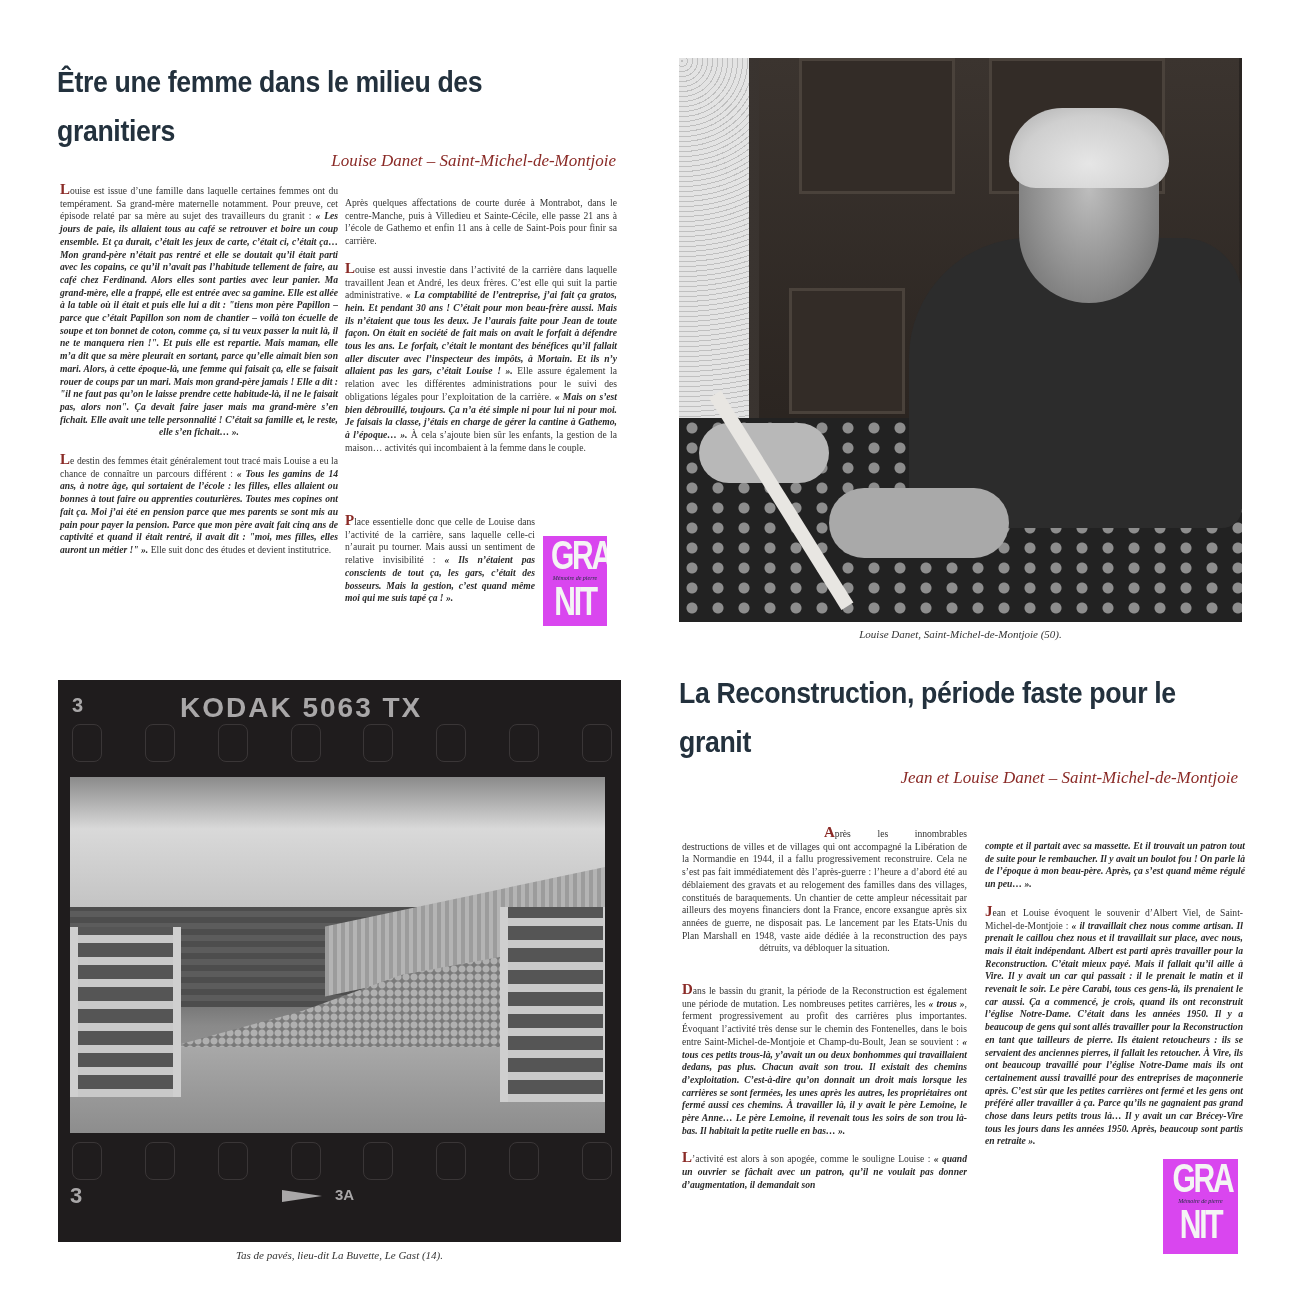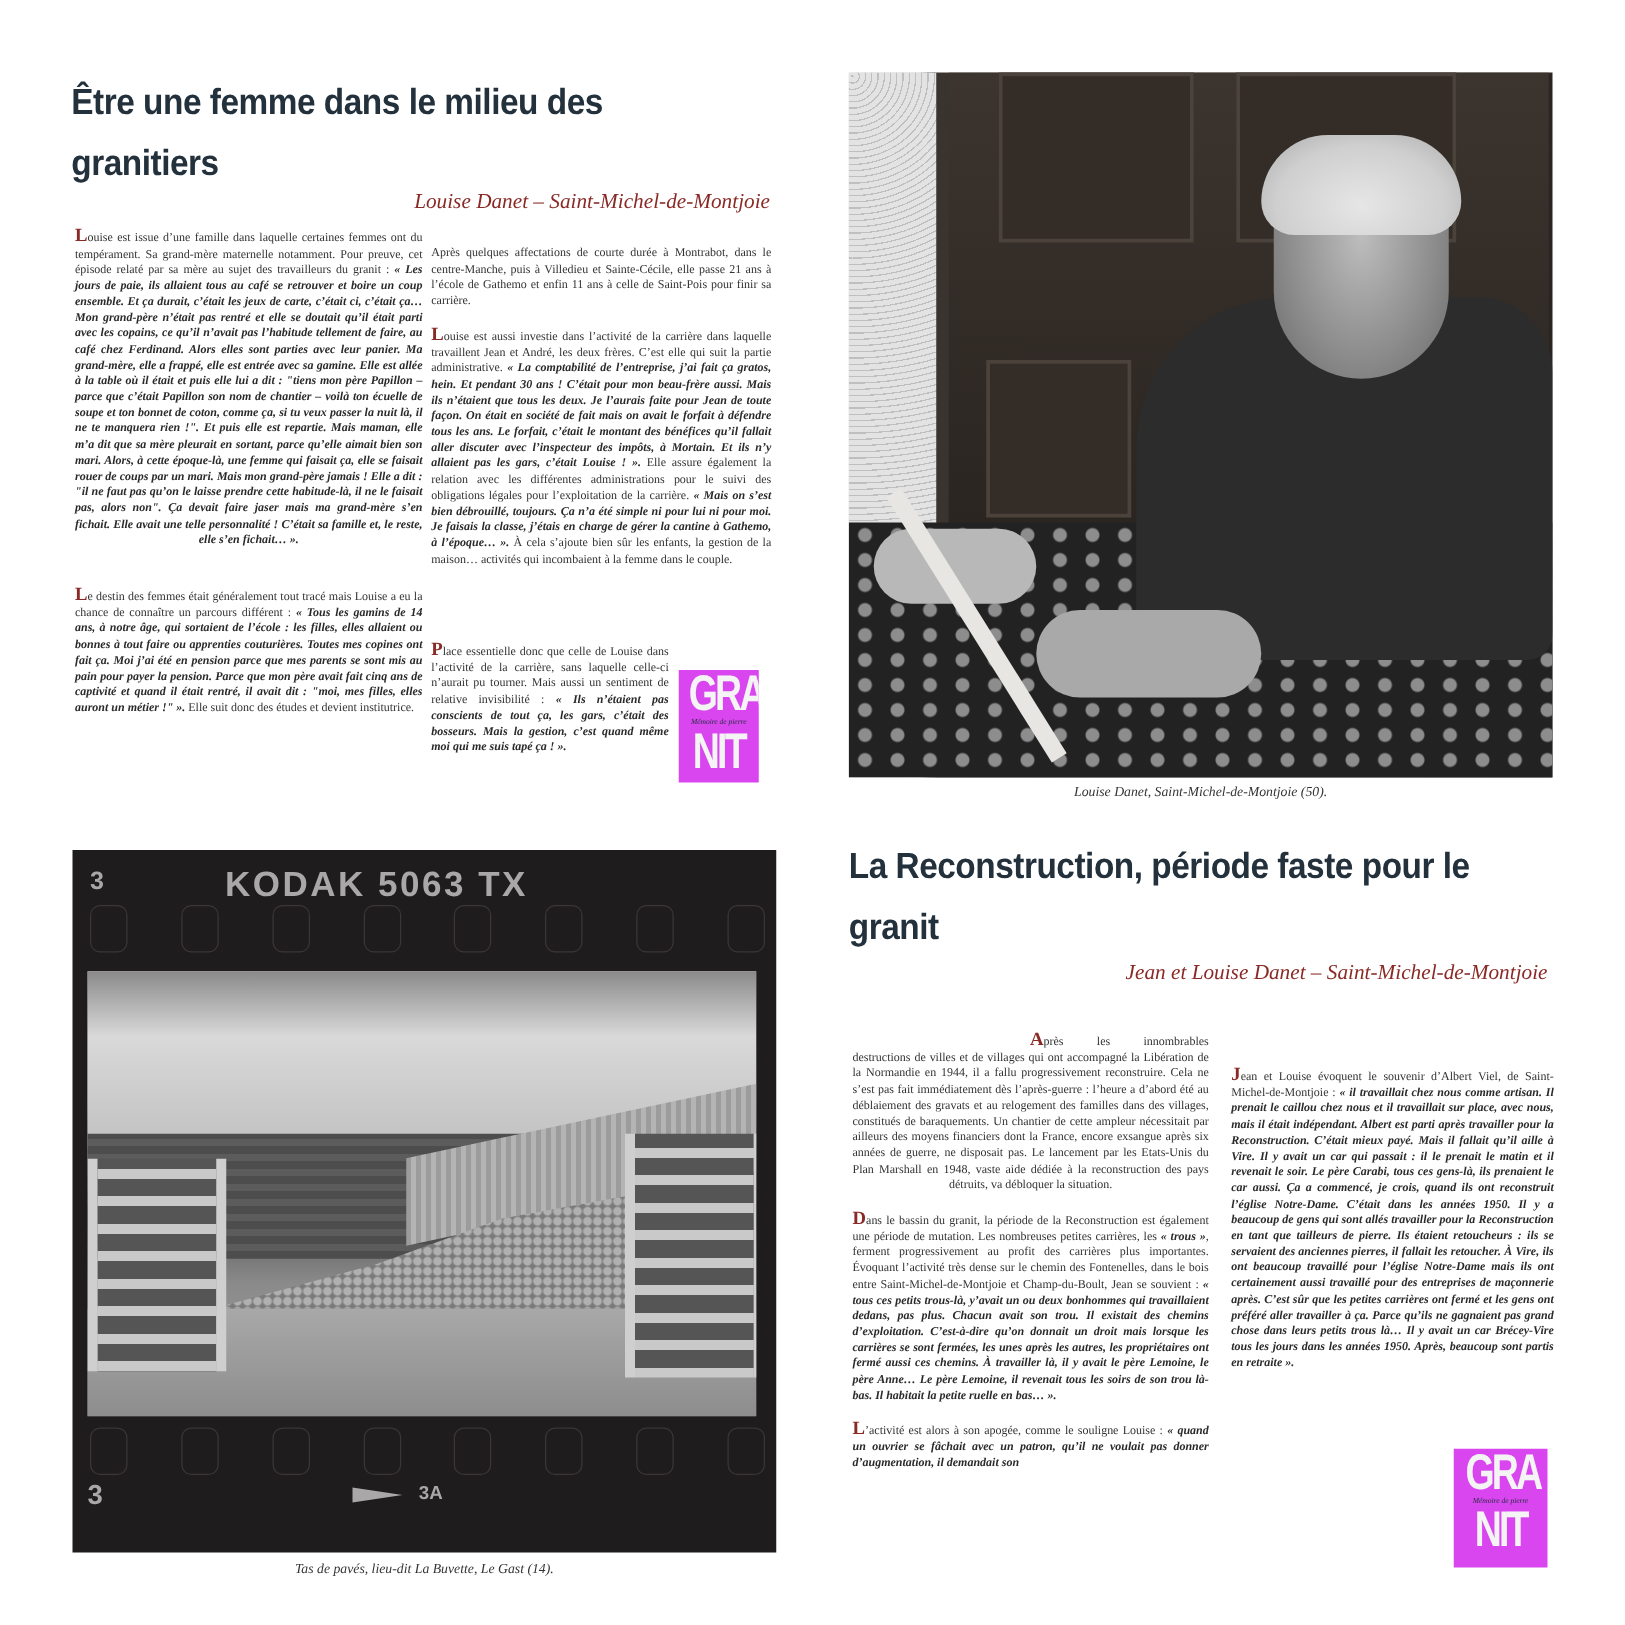--- a/index.html
+++ b/index.html
@@ -47,21 +47,21 @@
 <div class="abs title" style="left:57px; top:58px; width:620px;">
   <div>Être une femme dans le milieu des</div>
   <div>granitiers</div>
 </div>
 <div class="abs byline" style="left:250px; top:151px; width:366px;">Louise Danet – Saint-Michel-de-Montjoie</div>
 
 <div class="abs col" style="left:60px; top:183px; width:278px;">
   <p class="center" style="text-align:justify; text-align-last:center;">
     <span class="drop">L</span><span>ouise est issue d’une famille dans laquelle certaines femmes ont du tempérament. Sa grand-mère maternelle notamment. Pour preuve, cet épisode relaté par sa mère au sujet des travailleurs du granit : </span><span class="q">« Les jours de paie, ils allaient tous au café se retrouver et boire un coup ensemble. Et ça durait, c’était les jeux de carte, c’était ci, c’était ça… Mon grand-père n’était pas rentré et elle se doutait qu’il était parti avec les copains, ce qu’il n’avait pas l’habitude tellement de faire, au café chez Ferdinand. Alors elles sont parties avec leur panier. Ma grand-mère, elle a frappé, elle est entrée avec sa gamine. Elle est allée à la table où il était et puis elle lui a dit : "tiens mon père Papillon – parce que c’était Papillon son nom de chantier – voilà ton écuelle de soupe et ton bonnet de coton, comme ça, si tu veux passer la nuit là, il ne te manquera rien !". Et puis elle est repartie. Mais maman, elle m’a dit que sa mère pleurait en sortant, parce qu’elle aimait bien son mari. Alors, à cette époque-là, une femme qui faisait ça, elle se faisait rouer de coups par un mari. Mais mon grand-père jamais ! Elle a dit : "il ne faut pas qu’on le laisse prendre cette habitude-là, il ne le faisait pas, alors non". Ça devait faire jaser mais ma grand-mère s’en fichait. Elle avait une telle personnalité ! C’était sa famille et, le reste, elle s’en fichait… ».</span>
   </p>
-  <p style="margin-top:31px;">
+  <p style="margin-top:14px;">
     <span class="drop">L</span><span>e destin des femmes était généralement tout tracé mais Louise a eu la chance de connaître un parcours différent : </span><span class="q">« Tous les gamins de 14 ans, à notre âge, qui sortaient de l’école : les filles, elles allaient ou bonnes à tout faire ou apprenties couturières. Toutes mes copines ont fait ça. Moi j’ai été en pension parce que mes parents se sont mis au pain pour payer la pension. Parce que mon père avait fait cinq ans de captivité et quand il était rentré, il avait dit : "moi, mes filles, elles auront un métier !" ».</span><span> Elle suit donc des études et devient institutrice.</span>
   </p>
 </div>
 
 <div class="abs col" style="left:345px; top:197px; width:272px;">
   <p style="text-align-last:left;">Après quelques affectations de courte durée à Montrabot, dans le centre-Manche, puis à Villedieu et Sainte-Cécile, elle passe 21 ans à l’école de Gathemo et enfin 11 ans à celle de Saint-Pois pour finir sa carrière.</p>
   <p style="margin-top:14px;">
     <span class="drop">L</span><span>ouise est aussi investie dans l’activité de la carrière dans laquelle travaillent Jean et André, les deux frères. C’est elle qui suit la partie administrative. </span><span class="q">« La comptabilité de l’entreprise, j’ai fait ça gratos, hein. Et pendant 30 ans ! C’était pour mon beau-frère aussi. Mais ils n’étaient que tous les deux. Je l’aurais faite pour Jean de toute façon. On était en société de fait mais on avait le forfait à défendre tous les ans. Le forfait, c’était le montant des bénéfices qu’il fallait aller discuter avec l’inspecteur des impôts, à Mortain. Et ils n’y allaient pas les gars, c’était Louise ! ».</span><span> Elle assure également la relation avec les différentes administrations pour le suivi des obligations légales pour l’exploitation de la carrière. </span><span class="q">« Mais on s’est bien débrouillé, toujours. Ça n’a été simple ni pour lui ni pour moi. Je faisais la classe, j’étais en charge de gérer la cantine à Gathemo, à l’époque… ».</span><span> À cela s’ajoute bien sûr les enfants, la gestion de la maison… activités qui incombaient à la femme dans le couple.</span>
   </p>
 </div>
@@ -135,29 +135,30 @@
 <div class="abs title" style="left:679px; top:669px; width:620px;">
   <div>La Reconstruction, période faste pour le</div>
   <div>granit</div>
 </div>
 <div class="abs byline" style="left:760px; top:768px; width:478px;">Jean et Louise Danet – Saint-Michel-de-Montjoie</div>
 
 <div class="abs col" style="left:682px; top:826px; width:285px;">
   <p style="text-align-last:center;">
     <span class="drop" style="margin-left:142px;">A</span><span>près les innombrables destructions de villes et de villages qui ont accompagné la Libération de la Normandie en 1944, il a fallu progressivement reconstruire. Cela ne s’est pas fait immédiatement dès l’après-guerre : l’heure a d’abord été au déblaiement des gravats et au relogement des familles dans des villages, constitués de baraquements. Un chantier de cette ampleur nécessitait par ailleurs des moyens financiers dont la France, encore exsangue après six années de guerre, ne disposait pas. Le lancement par les Etats-Unis du Plan Marshall en 1948, vaste aide dédiée à la reconstruction des pays détruits, va débloquer la situation.</span>
   </p>
-  <p style="margin-top:14px;">
+  <p style="margin-top:28px;">
     <span class="drop">D</span><span>ans le bassin du granit, la période de la Reconstruction est également une période de mutation. Les nombreuses petites carrières, les </span><span class="q">« trous »</span><span>, ferment progressivement au profit des carrières plus importantes. Évoquant l’activité très dense sur le chemin des Fontenelles, dans le bois entre Saint-Michel-de-Montjoie et Champ-du-Boult, Jean se souvient : </span><span class="q">« tous ces petits trous-là, y’avait un ou deux bonhommes qui travaillaient dedans, pas plus. Chacun avait son trou. Il existait des chemins d’exploitation. C’est-à-dire qu’on donnait un droit mais lorsque les carrières se sont fermées, les unes après les autres, les propriétaires ont fermé aussi ces chemins. À travailler là, il y avait le père Lemoine, le père Anne… Le père Lemoine, il revenait tous les soirs de son trou là-bas. Il habitait la petite ruelle en bas… ».</span>
   </p>
   <p style="margin-top:14px;">
     <span class="drop">L</span><span>’activité est alors à son apogée, comme le souligne Louise : </span><span class="q">« quand un ouvrier se fâchait avec un patron, qu’il ne voulait pas donner d’augmentation, il demandait son</span>
   </p>
 </div>
 
 <div class="abs col" style="left:985px; top:840px; width:260px;">
+  <p class="q" style="text-align-last:left;">compte et il partait avec sa massette. Et il trouvait un patron tout de suite pour le rembaucher. Il y avait un boulot fou ! On parle là de l’époque à mon beau-père. Après, ça s’est quand même régulé un peu… ».</p>
   <p style="margin-top:14px; width:258px;">
     <span class="drop">J</span><span>ean et Louise évoquent le souvenir d’Albert Viel, de Saint-Michel-de-Montjoie : </span><span class="q">« il travaillait chez nous comme artisan. Il prenait le caillou chez nous et il travaillait sur place, avec nous, mais il était indépendant. Albert est parti après travailler pour la Reconstruction. C’était mieux payé. Mais il fallait qu’il aille à Vire. Il y avait un car qui passait : il le prenait le matin et il revenait le soir. Le père Carabi, tous ces gens-là, ils prenaient le car aussi. Ça a commencé, je crois, quand ils ont reconstruit l’église Notre-Dame. C’était dans les années 1950. Il y a beaucoup de gens qui sont allés travailler pour la Reconstruction en tant que tailleurs de pierre. Ils étaient retoucheurs : ils se servaient des anciennes pierres, il fallait les retoucher. À Vire, ils ont beaucoup travaillé pour l’église Notre-Dame mais ils ont certainement aussi travaillé pour des entreprises de maçonnerie après. C’est sûr que les petites carrières ont fermé et les gens ont préféré aller travailler à ça. Parce qu’ils ne gagnaient pas grand chose dans leurs petits trous là… Il y avait un car Brécey-Vire tous les jours dans les années 1950. Après, beaucoup sont partis en retraite ».</span>
   </p>
 </div>
 
 <div class="logo" style="left:1163px; top:1143px; width:75px; height:95px;">
   <div class="l1">GRA</div>
   <div class="tag">Mémoire de pierre</div>
   <div class="l2">NIT</div>
 </div>

